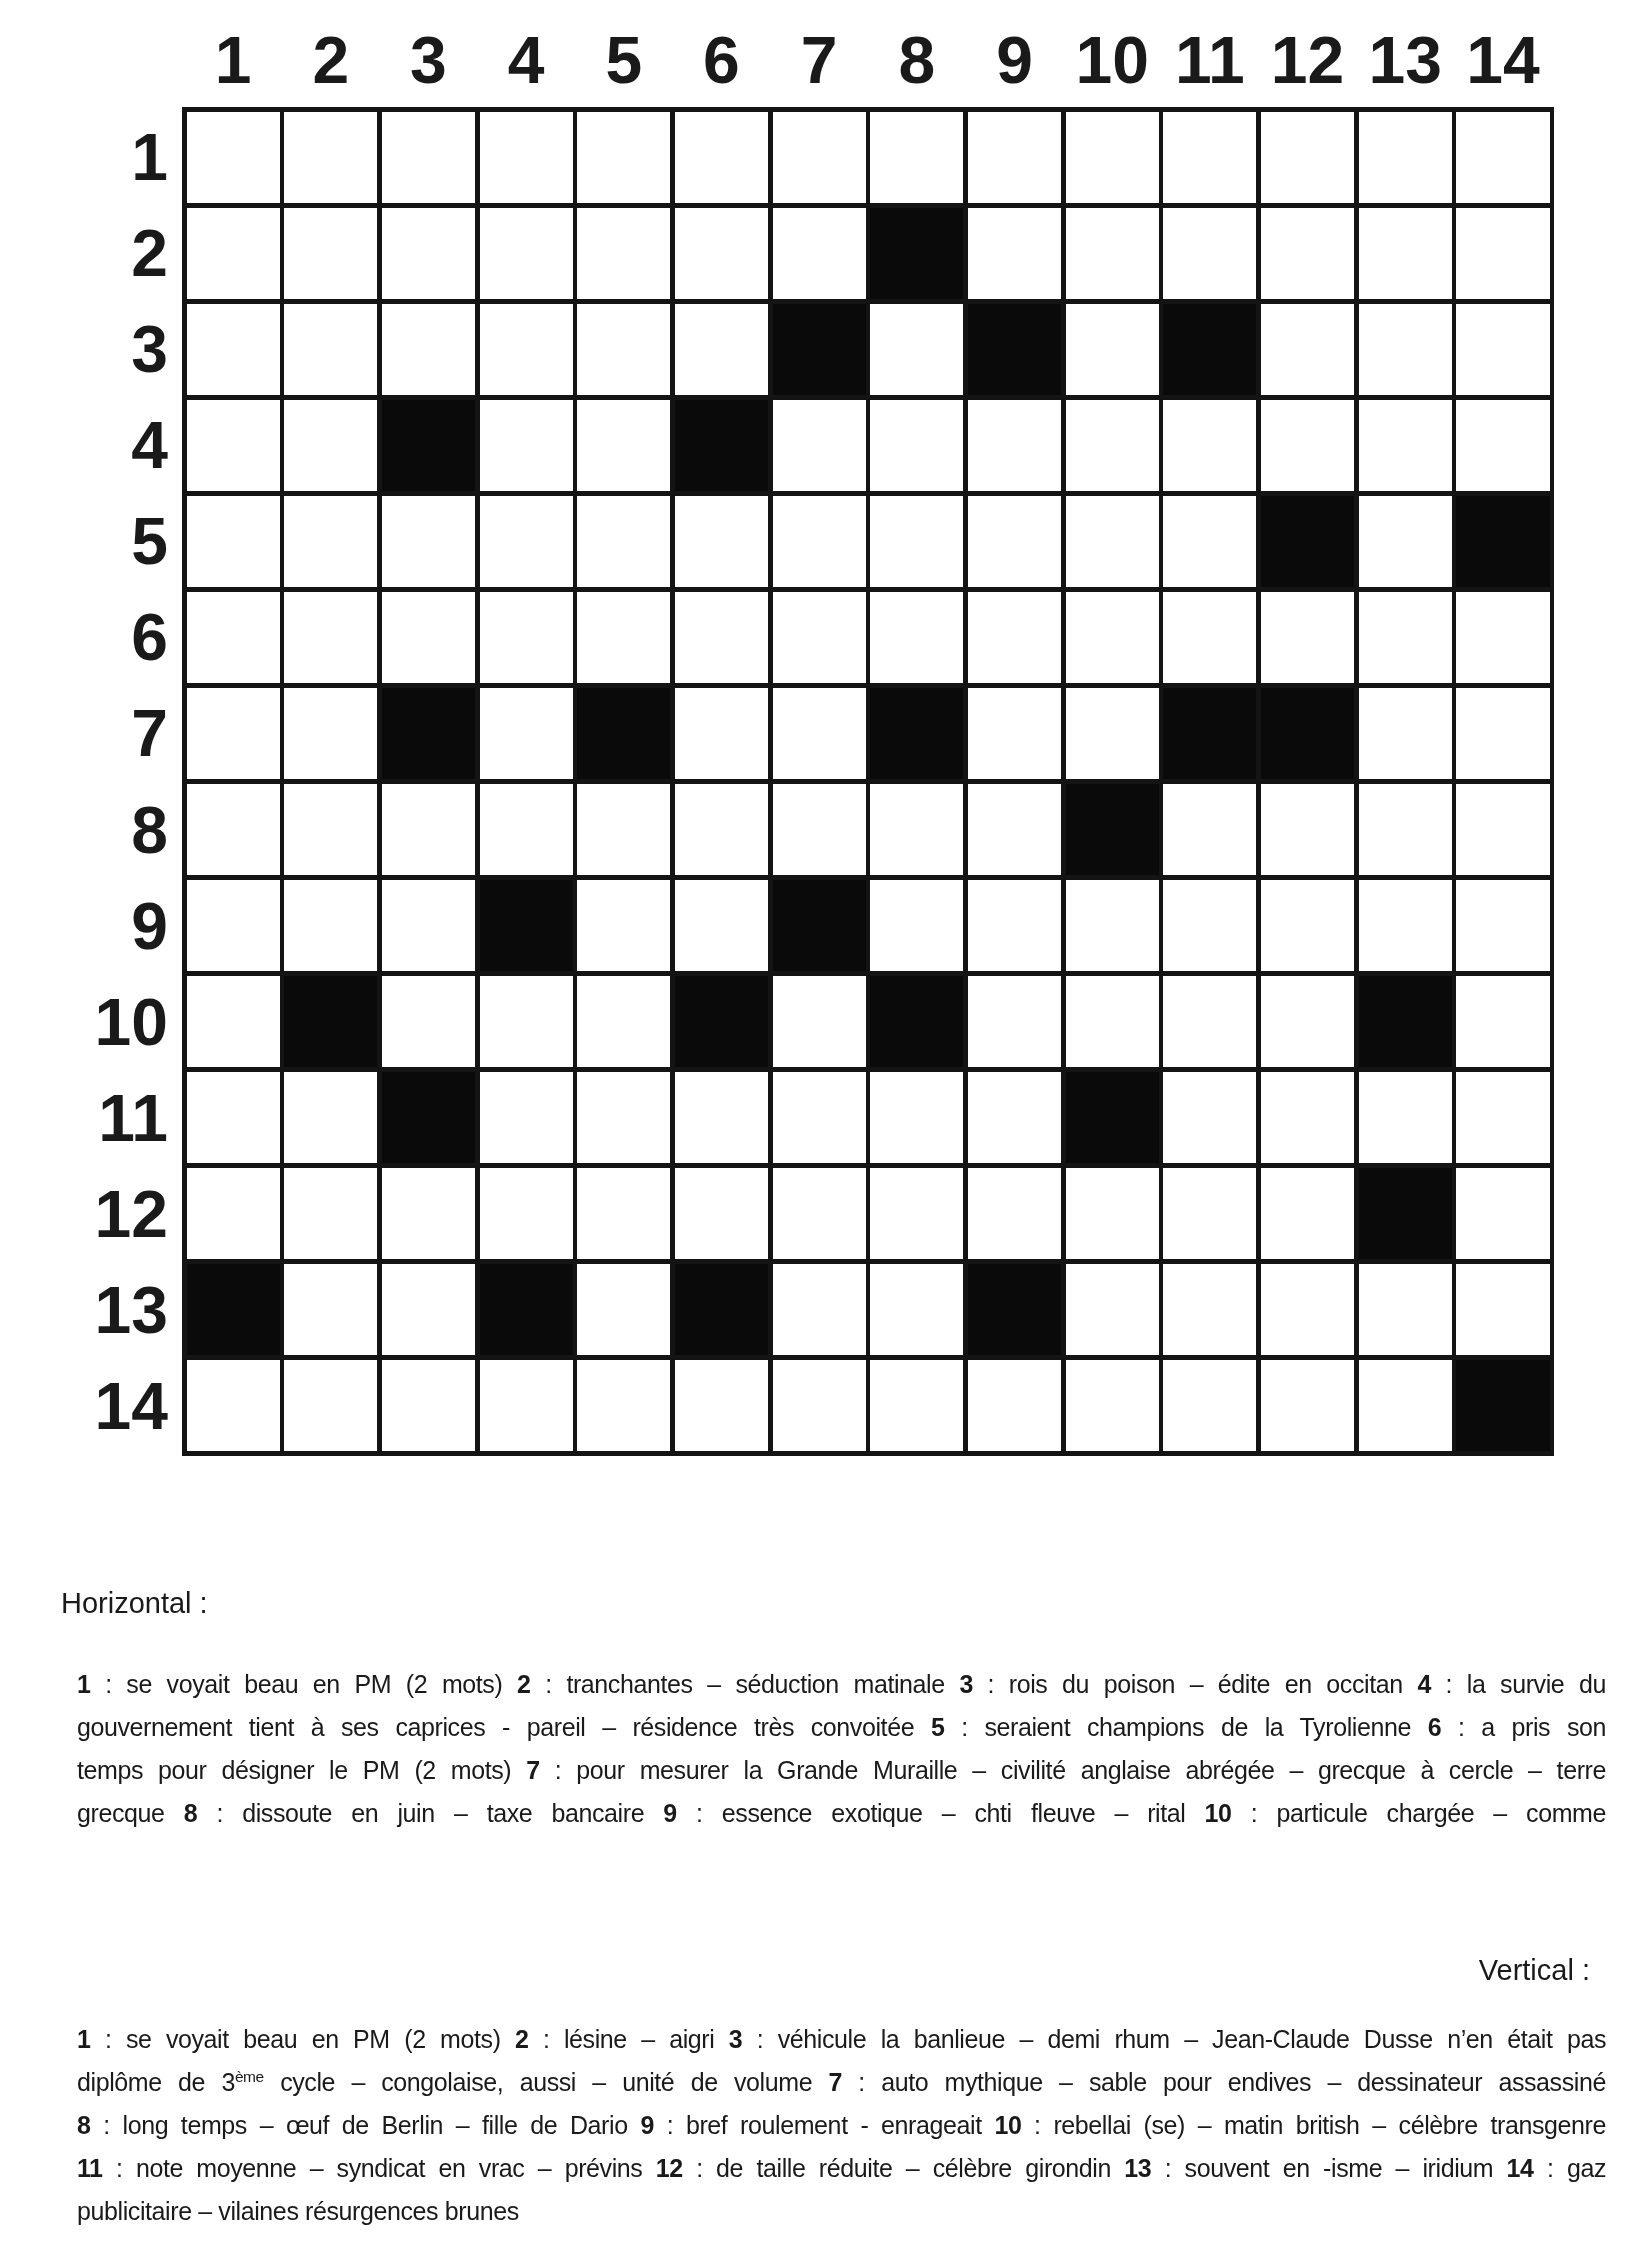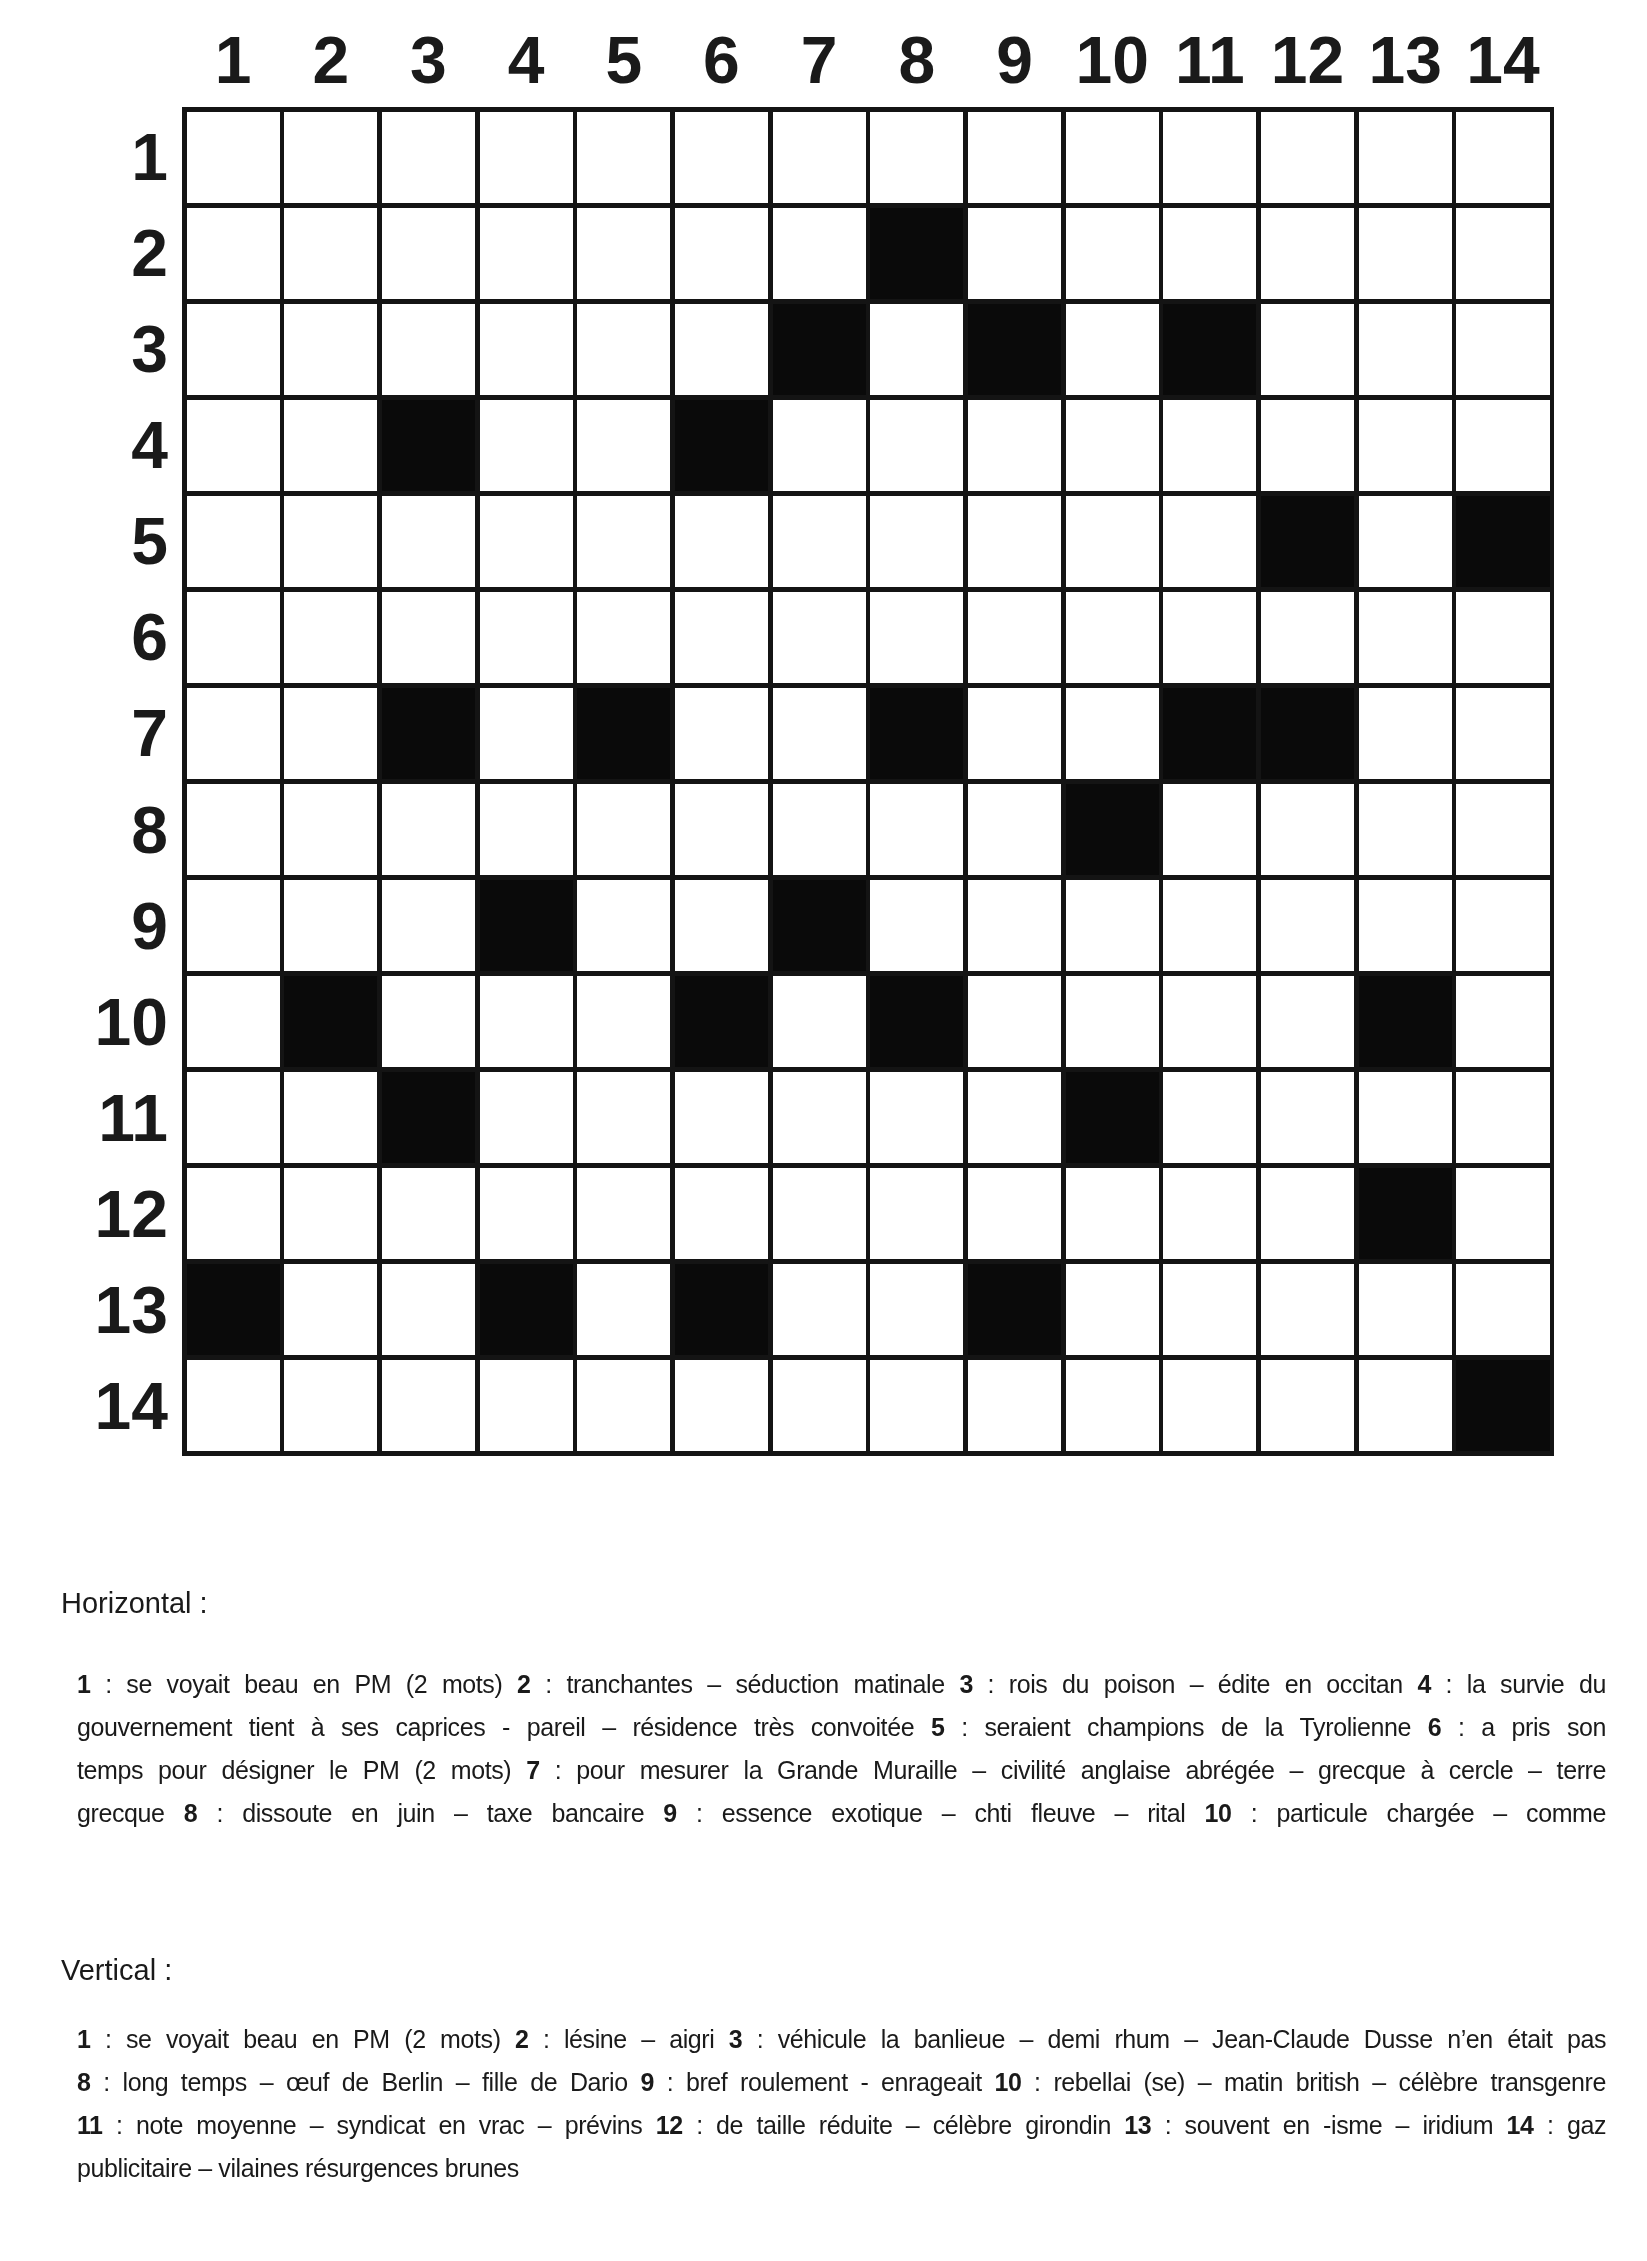--- a/index.html
+++ b/index.html
@@ -88,21 +88,21 @@
   }
   #horizontal-section { top: 1572px; }
   #vertical-section   { top: 1939px; }
   .section h2 {
     margin: 16px;
     font-size: 29px;
     font-weight: normal;
     line-height: 30px;
   }
   #horizontal-section h2 { margin-bottom: 45px; }
-  #vertical-section h2   { margin-bottom: 33px; }
+  #vertical-section h2   { margin-bottom: 33px; text-align: right; }
 
   .clue-line {
     font-size: 25px;
     line-height: 43px;
     letter-spacing: -0.4px;
     white-space: normal;
     margin-left: 32px;
   }
   .jline { text-align: justify; text-align-last: justify; }
   .jlast { text-align-last: left; }
@@ -414,20 +414,21 @@
         <div class="clue-line jline"><span>gouvernement tient à ses caprices - pareil – résidence très convoitée </span><span class="b">5</span><span> : seraient champions de la Tyrolienne </span><span class="b">6</span><span> : a pris son</span></div>
         <div class="clue-line jline"><span>temps pour désigner le PM (2 mots) </span><span class="b">7</span><span> : pour mesurer la Grande Muraille – civilité anglaise abrégée – grecque à cercle – terre</span></div>
         <div class="clue-line jline"><span>grecque </span><span class="b">8</span><span> : dissoute en juin – taxe bancaire </span><span class="b">9</span><span> : essence exotique – chti fleuve – rital </span><span class="b">10</span><span> : particule chargée – comme</span></div>
       </div>
   </section>
 
   <section class="section" id="vertical-section">
     <h2>Vertical :</h2>
     <div>
         <div class="clue-line jline"><span class="b">1</span><span> : se voyait beau en PM (2 mots) </span><span class="b">2</span><span> : lésine – aigri </span><span class="b">3</span><span> : véhicule la banlieue – demi rhum – Jean-Claude Dusse n’en était pas</span></div>
+        <div class="clue-line jline"><span>diplôme de 3</span><sup>ème</sup><span> cycle – congolaise, aussi – unité de volume </span><span class="b">7</span><span> : auto mythique – sable pour endives – dessinateur assassiné</span></div>
         <div class="clue-line jline"><span class="b">8</span><span> : long temps – œuf de Berlin – fille de Dario </span><span class="b">9</span><span> : bref roulement - enrageait </span><span class="b">10</span><span> : rebellai (se) – matin british – célèbre transgenre</span></div>
         <div class="clue-line jline"><span class="b">11</span><span> : note moyenne – syndicat en vrac – prévins </span><span class="b">12</span><span> : de taille réduite – célèbre girondin </span><span class="b">13</span><span> : souvent en -isme – iridium </span><span class="b">14</span><span> : gaz</span></div>
         <div class="clue-line jline jlast"><span>publicitaire – vilaines résurgences brunes</span></div>
       </div>
   </section>
 
 </div>
 
 
 </body></html>

